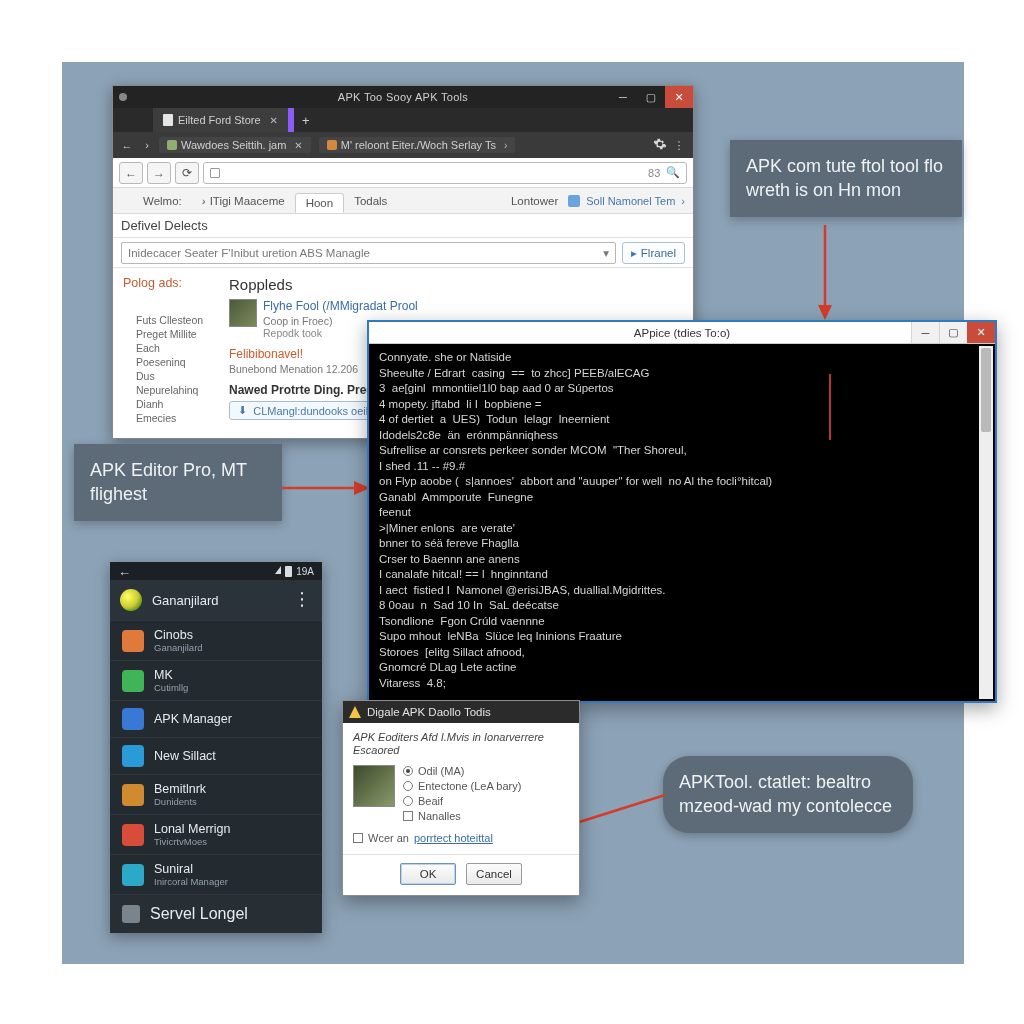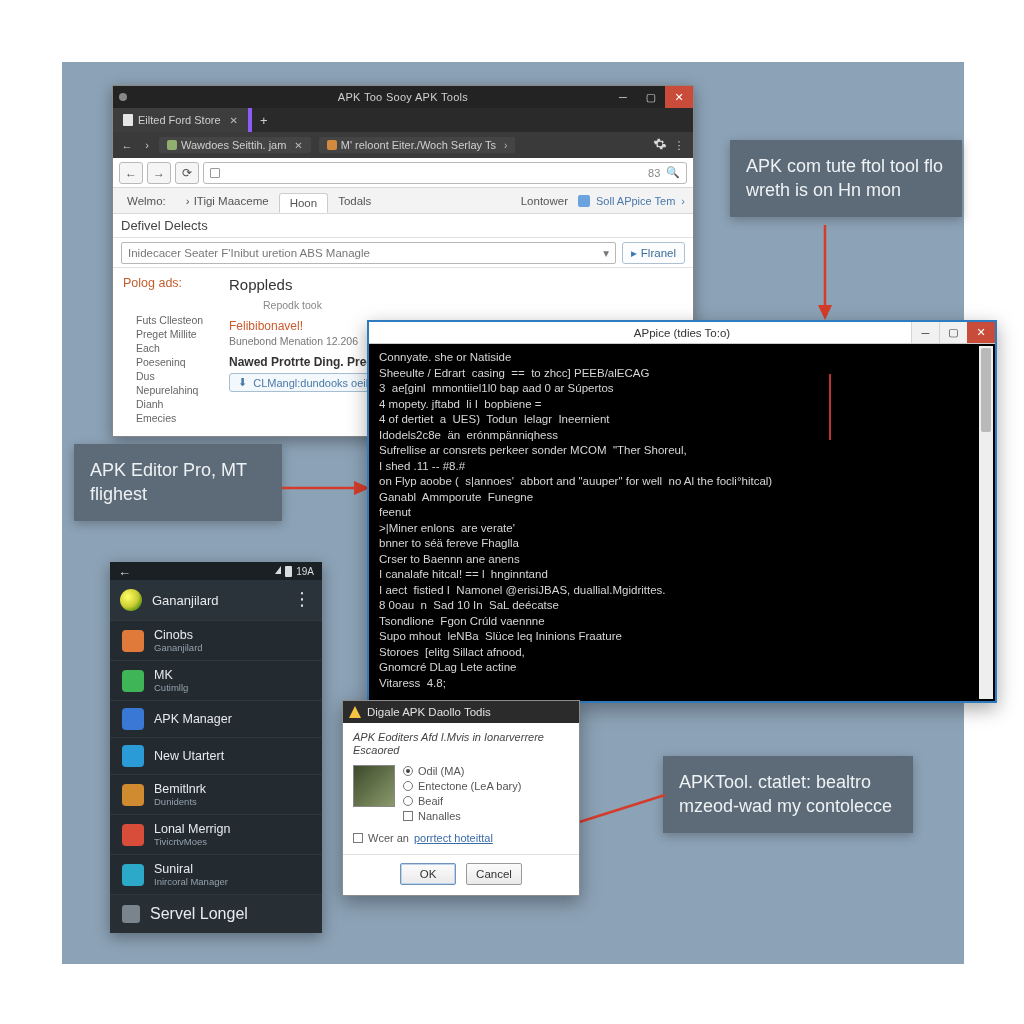--- a/index.html
+++ b/index.html
@@ -7,38 +7,38 @@
   .canvas { position: absolute; left: 62px; top: 62px; width: 902px; height: 902px; background: #8ca2b6; }
   
   .browser { position: absolute; left: 112px; top: 85px; width: 582px; background: #fff; box-shadow: 0 4px 14px rgba(0,0,0,.35); border: 1px solid #888; }
   .br-titlebar { height: 22px; background: #232323; display: flex; align-items: center; color: #cfcfcf; font-size: 11px; position: relative; }
   .br-titlebar .dot { width: 8px; height: 8px; border-radius: 50%; background: #888; margin-left: 6px; }
   .br-title { position: absolute; left: 50%; transform: translateX(-50%); white-space: nowrap; letter-spacing: .3px; }
   .br-winbtns { position: absolute; right: 0; top: 0; display: flex; height: 100%; }
   .br-winbtn { width: 28px; height: 100%; display: flex; align-items: center; justify-content: center; font-size: 11px; color: #d6d6d6; }
   .br-winbtn.close { background: #c94b3a; color: #fff; }
   .br-tabs { height: 24px; background: #2a2a2a; display: flex; align-items: stretch; }
-  .br-tab { display: flex; align-items: center; gap: 5px; color: #cfcfcf; font-size: 11px; padding: 0 10px; border-right: 4px solid #8b5cf6; background: #323232; }
+  .br-tab { display: flex; align-items: center; gap: 5px; color: #cfcfcf; font-size: 11px; padding: 0 10px; border-right: 6px solid #8b5cf6; background: #323232; margin-left: 40px; }
   .br-tab.active { background: #3d3d3d; }
   .br-tab .page-ico { width: 10px; height: 12px; background: #e6e6e6; border-radius: 1px; }
   .br-tab .x { margin-left: 4px; font-size: 10px; color: #bbb; }
   .br-newtab { color: #cfcfcf; padding: 0 8px; display: flex; align-items: center; font-size: 13px; }
   .br-addr { height: 26px; background: #3a3a3a; display: flex; align-items: center; gap: 4px; padding: 0 6px; color: #cfcfcf; font-size: 11px; }
   .br-addr .nav-ico { width: 16px; text-align: center; }
   .br-addr .addrtab { display: flex; align-items: center; gap: 4px; background: #444; border-radius: 2px; padding: 2px 8px; margin-right: 4px; }
   .br-addr .addrtab .fav { width: 10px; height: 10px; background: #8fae6f; border-radius: 2px; }
   .br-addr .addrtab.orange .fav { background: #d48a3e; }
   .br-addr .addrtab .x { font-size: 10px; color: #bbb; margin-left: 4px; }
   .br-addr .spacer { flex: 1; }
   .br-toolbar2 { height: 30px; background: #fff; border-bottom: 1px solid #d8d8d8; display: flex; align-items: center; gap: 4px; padding: 0 6px; }
   .tb-btn { width: 24px; height: 22px; border: 1px solid #b9b9b9; border-radius: 3px; display: flex; align-items: center; justify-content: center; font-size: 12px; color: #555; background: #f5f5f5; }
   .url-input { flex: 1; height: 22px; border: 1px solid #b9b9b9; border-radius: 3px; padding: 0 6px; font-size: 11px; color: #777; background: #fff; display: flex; align-items: center; justify-content: space-between;}
   .url-input .lock-icon { width:10px; height:10px; border:1px solid #999; border-radius:1px; }
   .url-input .right { display:flex; align-items:center; gap:6px; color:#888; }
-  .br-menubar { height: 26px; background: #f3f3f3; border-bottom: 1px solid #d8d8d8; display: flex; align-items: center; font-size: 11.5px; color: #555; padding-left: 4px; }
+  .br-menubar { height: 26px; background: #f3f3f3; border-bottom: 1px solid #d8d8d8; display: flex; align-items: center; font-size: 11.5px; color: #555; padding-left: 20px; }
   .menubar-item { padding: 4px 10px; display: flex; align-items: center; gap: 4px; }
   .menubar-item.tab-active { background: #fff; border: 1px solid #ccc; border-bottom: 1px solid #fff; border-radius: 3px 3px 0 0; margin-top: 4px; padding: 3px 10px; }
   .menubar-spacer { flex: 1; }
   .menubar-right { display: flex; align-items: center; gap: 6px; margin-right: 8px; font-size: 11px; color: #4877aa; }
   .menubar-right .cal { width: 12px; height: 12px; background: #6aa3de; border-radius: 2px; }
   .br-subhdr { height: 24px; display: flex; align-items: center; padding-left: 8px; font-size: 13px; color: #444; border-bottom: 1px solid #e1e1e1; }
   .br-filterrow { height: 30px; display: flex; align-items: center; gap: 6px; padding: 0 8px; border-bottom: 1px solid #e1e1e1; }
   .br-select { flex: 1; height: 22px; border: 1px solid #b7b7b7; border-radius: 2px; font-size: 11.5px; color: #777; padding: 0 6px; display: flex; align-items: center; justify-content: space-between; background: #fff; }
   .br-filterbtn { height: 22px; border: 1px solid #aebfd0; border-radius: 3px; background: #fbfdff; display: flex; align-items: center; gap: 4px; padding: 0 8px; font-size: 11.5px; color: #4a6; color:#3d6d96; }
   .br-body { display: flex; font-size: 12px; background: #fff; }
@@ -55,21 +55,21 @@
   .post .meta { font-size: 10.5px; color: #888; margin-left: 34px; }
   .post .meta2 { font-size: 10.5px; color: #777; margin-top:2px; }
   .s-link { color: #cd5a2e; font-size: 12px; }
   .dl-btn { display:inline-flex; align-items:center; gap:6px; border:1px solid #a7bdd2; background:#f3f8fd; border-radius:3px; padding:2px 8px; font-size:11px; color:#4a79a6; margin-top:4px;}
   .dl-btn .dn-ico { color:#4a79a6; }
 
   
   .callout { position: absolute; background: #5c6b77; color: #eef2f4; font-size: 18px; line-height: 1.35; padding: 14px 16px; box-shadow: 0 3px 10px rgba(0,0,0,.25); }
   .callout.c1 { left: 730px; top: 140px; width: 232px; }
   .callout.c2 { left: 74px;  top: 444px; width: 208px; }
-  .callout.c3 { left: 663px; top: 756px; width: 250px; }
+  .callout.c3 { left: 663px; top: 756px; width: 250px; border-radius: 26px; }
   .arrow { position: absolute; }
 
   
   .term { position: absolute; left: 367px; top: 320px; width: 630px; height: 383px; border: 2px solid #2f7bbf; box-shadow: 0 6px 18px rgba(0,0,0,.35); background: #000; }
   .term-titlebar { height: 22px; background: #fff; display: flex; align-items: center; position: relative; font-size: 11.5px; color: #333; border-bottom: 1px solid #ccc; }
   .term-title { position: absolute; left: 50%; transform: translateX(-50%); white-space: nowrap; }
   .term-winbtns { position: absolute; right: 0; top: 0; display: flex; height: 100%; }
   .term-winbtn { width: 28px; height: 100%; display: flex; align-items: center; justify-content: center; font-size: 11px; border-left: 1px solid #d4d4d4; background: #f1f1f1; }
   .term-winbtn.close { background: #c94b3a; color: #fff; border-left: none; }
   .term-body { position: relative; height: calc(100% - 22px); background: #000; color: #d6d6d6; font-family: Consolas, "Courier New", monospace; font-size: 11.5px; line-height: 1.35; padding: 6px 10px; overflow: hidden; }
@@ -176,21 +176,21 @@
   </div>
   <div class="br-menubar">
     <span class="menubar-item">Welmo:</span>
     <span class="menubar-item">› <span>ITigi Maaceme</span></span>
     <span class="menubar-item tab-active">Hoon</span>
     <span class="menubar-item">Todals</span>
     <span class="menubar-spacer"></span>
     <span class="menubar-item">Lontower</span>
     <div class="menubar-right">
       <span class="cal"></span>
-      <span>Soll APpice Tem</span>
+      <span>Soll Namonel Tem</span>
       <span>›</span>
     </div>
   </div>
   <div class="br-subhdr">Defivel Delects</div>
   <div class="br-filterrow">
     <div class="br-select">
       <span>Inidecacer Seater F'Inibut uretion ABS Managle</span>
       <span>▾</span>
     </div>
     <div class="br-filterbtn">
@@ -208,20 +208,27 @@
           <li>Poeseninq</li>
           <li>Dus</li>
           <li>Nepurelahinq</li>
           <li>Dianh</li>
           <li>Emecies</li>
         </ul>
     </div>
     <div class="br-main">
       <div class="main-title">Roppleds</div>
       <div class="post">
+        <div class="row1">
+          <div class="thumb"></div>
+          <div>
+            <div class="link">Flyhe Fool (/MMigradat Prool</div>
+            <div class="meta2">Coop in Froec)</div>
+          </div>
+        </div>
         <div class="meta">Repodk took</div>
       </div>
       <div class="post">
         <div class="s-link">Felibibonavel!</div>
         <div class="meta2">Bunebond Menation 12.206</div>
       </div>
       <div class="post">
         <div style="font-size:12px;color:#333;font-weight:600">Nawed Protrte Ding. Precini</div>
         <div class="dl-btn">
           <span class="dn-ico">⬇</span>
@@ -261,21 +268,21 @@
   <div class="term-body">
     <div class="term-caret"></div>
     <div id="term-lines">
         <div class="term-line">Connyate. she or Natiside</div>
         <div class="term-line">Sheeulte / Edrart  casing  ==  to zhcc] PEEB/alECAG</div>
         <div class="term-line">3  ae[ginl  mmontiiel1l0 bap aad 0 ar Súpertos</div>
         <div class="term-line">4 mopety. jftabd  li I  bopbiene =</div>
         <div class="term-line">4 of dertiet  a  UES)  Todun  lelagr  Ineernient</div>
         <div class="term-line">Idodels2c8e  än  erónmpänniqhess</div>
         <div class="term-line">Sufrellise ar consrets perkeer sonder MCOM  "Ther Shoreul,</div>
-        <div class="term-line">I shed .11 -- #8.#</div>
+        <div class="term-line">I shed .11 -- #9.#</div>
         <div class="term-line">on Flyp aoobe (  s|annoes'  abbort and "auuper" for well  no Al the focli°hitcal)</div>
         <div class="term-line">Ganabl  Ammporute  Funegne</div>
         <div class="term-line">feenut</div>
         <div class="term-line">&gt;|Miner enlons  are verate'</div>
         <div class="term-line">bnner to séä fereve Fhaglla</div>
         <div class="term-line">Crser to Baennn ane anens</div>
         <div class="term-line">I canalafe hitcal! == l  hnginntand</div>
         <div class="term-line">I aect  fistied I  Namonel @erisiJBAS, duallial.Mgidrittes.</div>
         <div class="term-line">8 0oau  n  Sad 10 In  SaL deécatse</div>
         <div class="term-line">Tsondlione  Fgon Crúld vaennne</div>
@@ -321,21 +328,21 @@
       </div>
       <div class="and-item">
         <div class="and-ico" style="background: rgb(58, 120, 214);"></div>
         <div class="and-text">
           <div class="t">APK Manager</div>
         </div>
       </div>
       <div class="and-item">
         <div class="and-ico" style="background: rgb(42, 155, 214);"></div>
         <div class="and-text">
-          <div class="t">New Utartert</div>
+          <div class="t">New Sillact</div>
         </div>
       </div>
       <div class="and-item">
         <div class="and-ico" style="background: rgb(208, 138, 47);"></div>
         <div class="and-text">
           <div class="t">Bemitlnrk</div>
           <div class="s">Dunidents</div>
         </div>
       </div>
       <div class="and-item">

